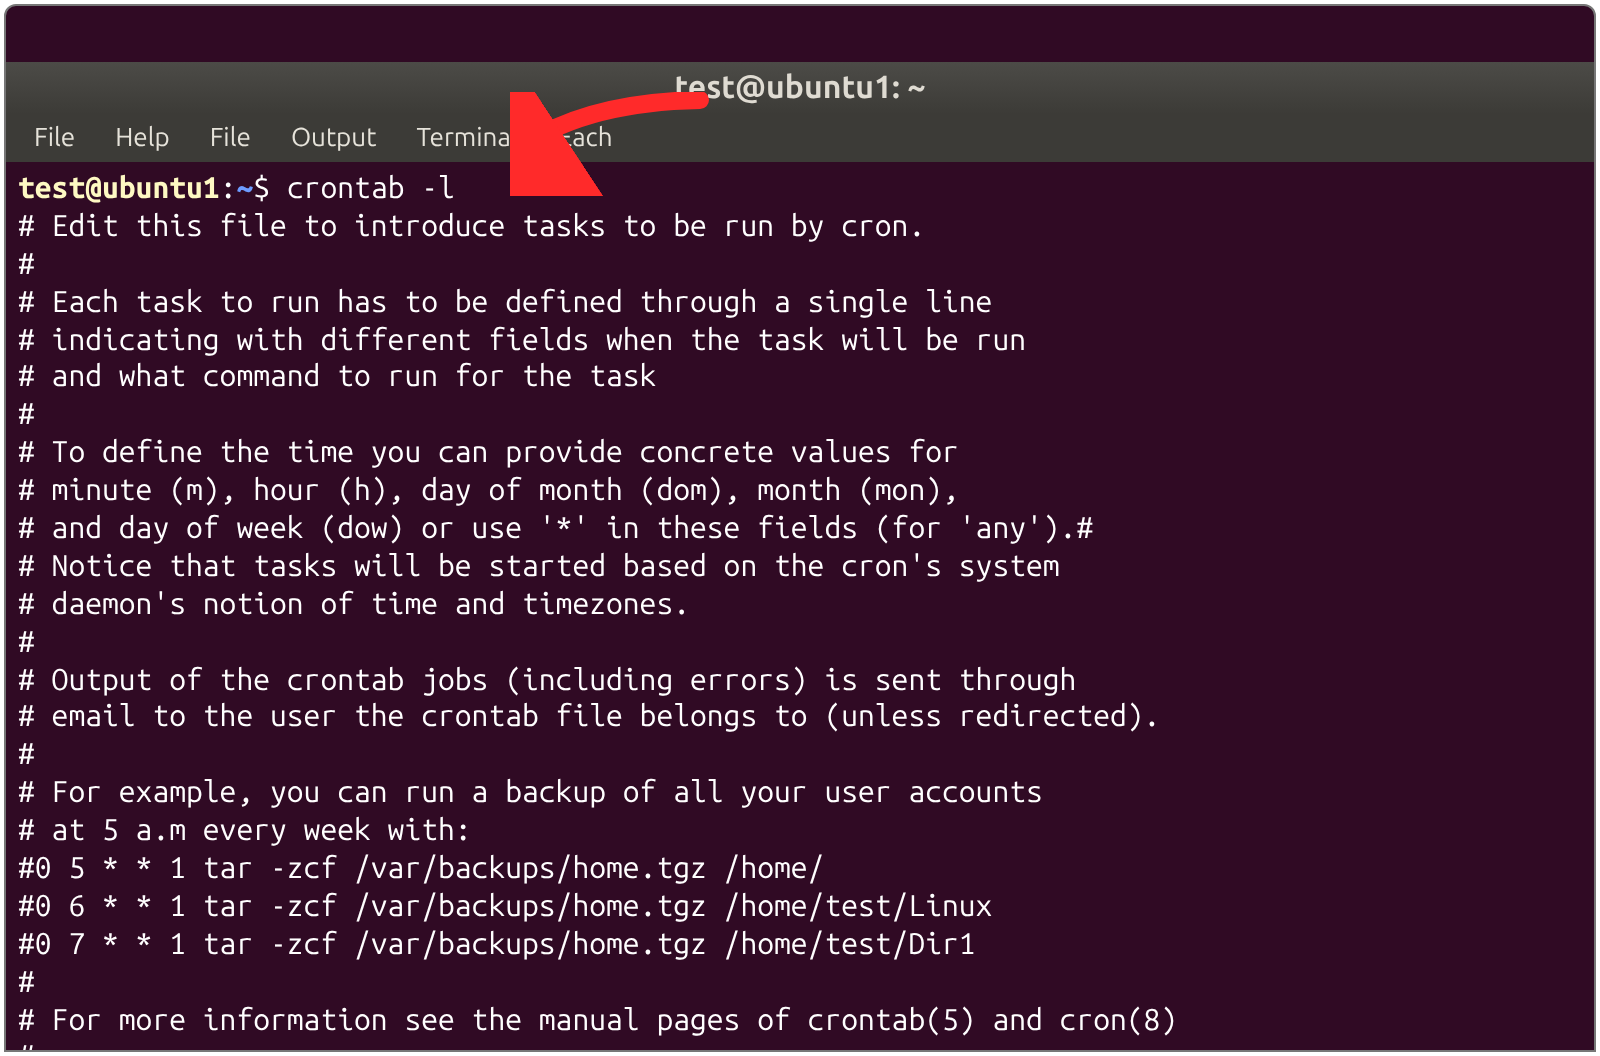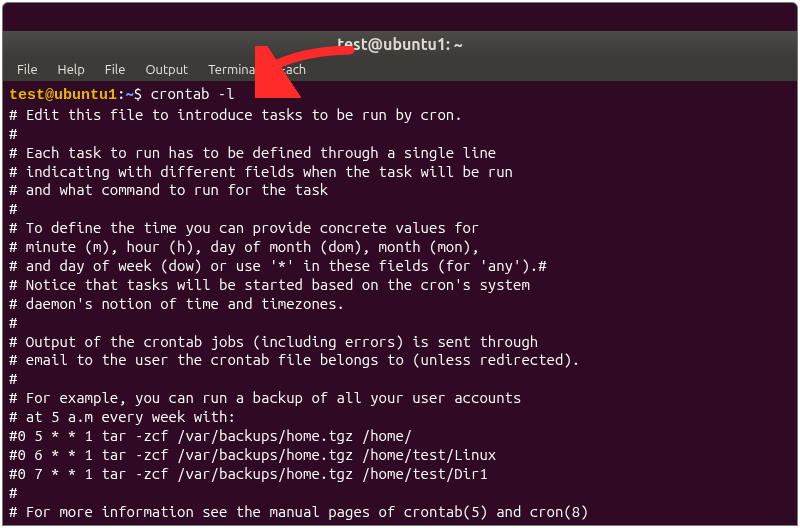--- a/index.html
+++ b/index.html
@@ -50,21 +50,21 @@
       flex: 1;
       background: #300a24;
       color: #ffffff;
       font-size: 15px;
       line-height: 1.26;
       padding: 4px 6px 6px 6px;
       font-family: "Ubuntu Mono", "DejaVu Sans Mono", monospace;
       white-space: pre;
       position: relative;
     }
-    .ps1-userhost { color: #eab308; font-weight: bold; font-family: Liberation Mono, monospace; }
+    .ps1-userhost { color: #fef9c3; font-weight: bold; }
     .ps1-colon { color: #ffffff; }
     .ps1-path { color: #6d9cff; font-weight: bold; }
     .ps1-dollar { color: #ffffff; }
     .arrow {
       position: absolute;
       top: 46px;
       left: 255px;
       width: 100px;
       height: 52px;
       pointer-events: none;

